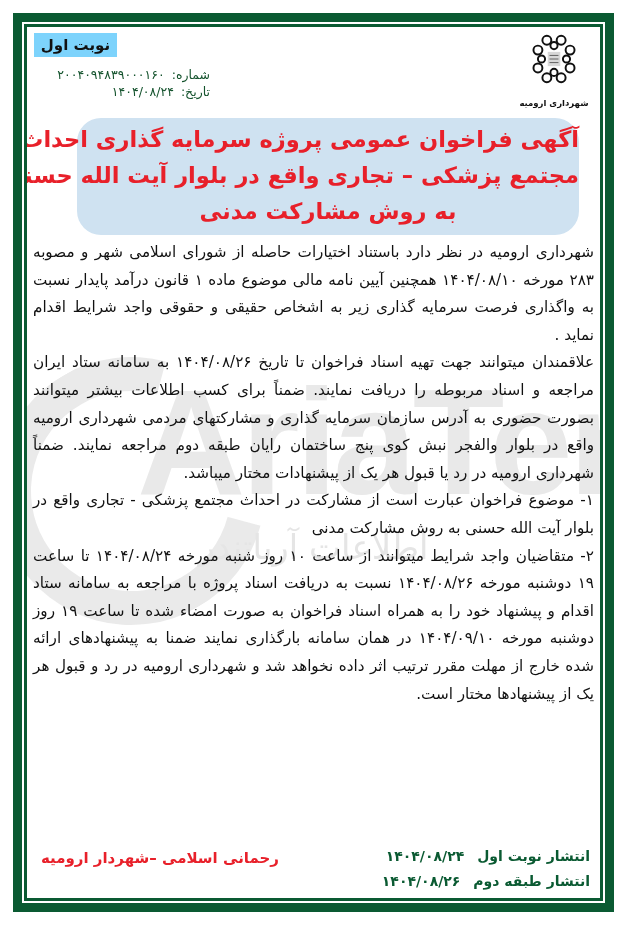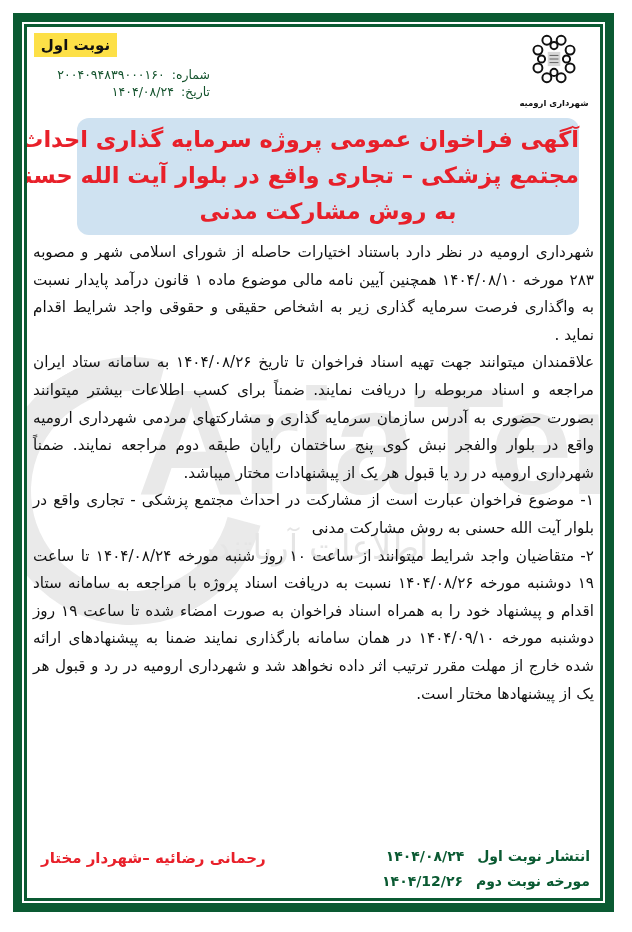--- a/index.html
+++ b/index.html
@@ -85,21 +85,21 @@
       letter-spacing: 10px;
       white-space: nowrap;
     }
 
     .badge {
       position: absolute;
       left: 7px;
       top: 6px;
       width: 83px;
       height: 24px;
-      background: #fde047;
+      background: #7dd3fc;
       direction: rtl;
       text-align: center;
       font-weight: bold;
       font-size: 15px;
       line-height: 24px;
       color: #111;
     }
     .meta {
       position: absolute;
       left: 18px;
@@ -134,21 +134,21 @@
       white-space: nowrap;
     }
 
     .title-box {
       position: absolute;
       left: 50px;
       top: 91px;
       width: 502px;
       height: 117px;
       background: #cfe2f1;
-      border-radius: 12px;
+      border-radius: 24px;
       direction: rtl;
       text-align: center;
       color: #e8202a;
       font-weight: bold;
       font-size: 22.5px;
       line-height: 36px;
       padding-top: 3px;
       box-sizing: border-box;
     }
     .title-box .tl { display: block; white-space: nowrap; }
@@ -263,23 +263,23 @@
           <p>۲- متقاضیان واجد شرایط میتوانند از ساعت ۱۰ روز شنبه مورخه ۱۴۰۴/۰۸/۲۴ تا ساعت ۱۹ دوشنبه مورخه ۱۴۰۴/۰۸/۲۶ نسبت به دریافت اسناد پروژه با مراجعه به سامانه ستاد اقدام و پیشنهاد خود را به همراه اسناد فراخوان به صورت امضاء شده تا ساعت ۱۹ روز دوشنبه مورخه ۱۴۰۴/۰۹/۱۰ در همان سامانه بارگذاری نمایند ضمنا به پیشنهادهای ارائه شده خارج از مهلت مقرر ترتیب اثر داده نخواهد شد و شهرداری ارومیه در رد و قبول هر یک از پیشنهادها مختار است.</p>
         </div>
 
         <div class="footer">
           <div class="pub">
             <div class="row">
               <span>انتشار نوبت اول</span>
               <span class="date">۱۴۰۴/۰۸/۲۴</span>
             </div>
             <div class="row">
-              <span>مورخه نوبت دوم</span>
-              <span class="date">۱۴۰۴/12/۲۶</span>
+              <span>انتشار طبقه دوم</span>
+              <span class="date">۱۴۰۴/۰۸/۲۶</span>
             </div>
           </div>
-          <div class="signature">رحمانی رضائیه –شهردار مختار</div>
+          <div class="signature">رحمانی اسلامی –شهردار ارومیه</div>
         </div>
 
       </div>
     </div>
   </div>
 </div>
 
 </body></html>

